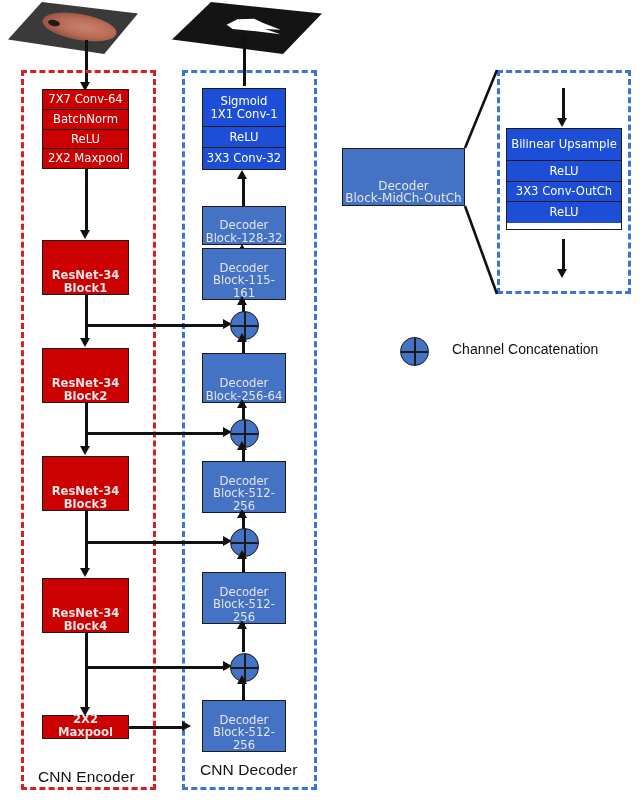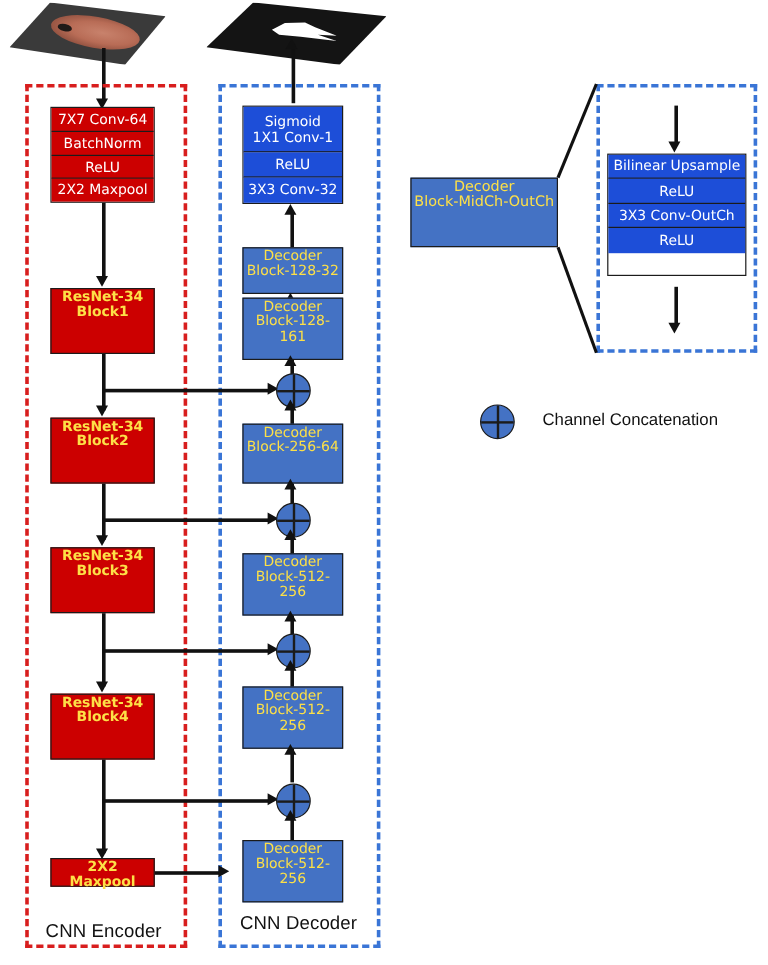--- a/index.html
+++ b/index.html
@@ -14,21 +14,21 @@
   .group.decoder{left:182px;top:70px;width:135px;height:720px;
                  border:3px dashed #3A75D6;}
   .group.detail{left:497px;top:70px;width:134px;height:224px;
                 border:3px dashed #3A75D6;}
 
   .group-label{position:absolute;font-size:15.5px;color:#111;
                letter-spacing:.1px;white-space:nowrap;}
 
   
   .box{position:absolute;box-sizing:border-box;border:1.6px solid #1b1b1b;
-       color:#fde047;display:flex;align-items:flex-start;justify-content:center;
+       color:#e5e5e5;display:flex;align-items:flex-end;justify-content:center;
        text-align:center;line-height:1.06;font-size:11.6px;
        font-family:"DejaVu Sans",sans-serif;}
   .box.red{background:#CC0000;font-weight:bold;}
   .box.blue{background:#4472C4;}
   .box .tx{display:block;width:100%;padding:0 2px;}
   .box .tx span{display:block;}
 
   
   .stack{position:absolute;box-sizing:border-box;border:1.6px solid #1b1b1b;}
   .stack .row{box-sizing:border-box;color:#fff;text-align:center;
@@ -212,21 +212,21 @@
       <span>Block-128-32</span>
     </span>
   </div>
 
   <div class="vline" style="left:242px;top:250px;height:20px;"></div>
   <div class="arrow-up" style="left:237px;top:244px;"></div>
 
   <div class="box blue" style="left:202px;top:248px;width:84px;height:52px;">
     <span class="tx">
       <span>Decoder</span>
-      <span>Block-128-</span>
+      <span>Block-115-</span>
       <span>161</span>
     </span>
   </div>
 
   <div class="vline" style="left:242px;top:300px;height:12px;"></div>
   <div class="arrow-up" style="left:237px;top:296px;"></div>
   <div class="concat" style="left:230px;top:311px;"></div>
   <div class="vline" style="left:242px;top:337px;height:18px;"></div>
   <div class="arrow-up" style="left:237px;top:333px;"></div>
 
@@ -288,21 +288,21 @@
 
   <svg class="wedge" viewBox="0 0 640 804" xmlns="http://www.w3.org/2000/svg">
     <polyline points="465,148 497,70" fill="none" stroke="#111" stroke-width="2.6"></polyline>
     <polyline points="465,206 497,294" fill="none" stroke="#111" stroke-width="2.6"></polyline>
   </svg>
 
   <div class="vline" style="left:562px;top:88px;height:33px;"></div>
   <div class="arrow-dn" style="left:557px;top:118px;"></div>
 
   <div class="stack blue" style="left:506px;top:128px;width:116px;height:102px;">
-    <div class="row" style="height:20px">
+    <div class="row" style="height:32px">
       <span>Bilinear Upsample</span>
     </div>
     <div class="row" style="height:21px">
       <span>ReLU</span>
     </div>
     <div class="row" style="height:20px">
       <span>3X3 Conv-OutCh</span>
     </div>
     <div class="row" style="height:21px">
       <span>ReLU</span>

